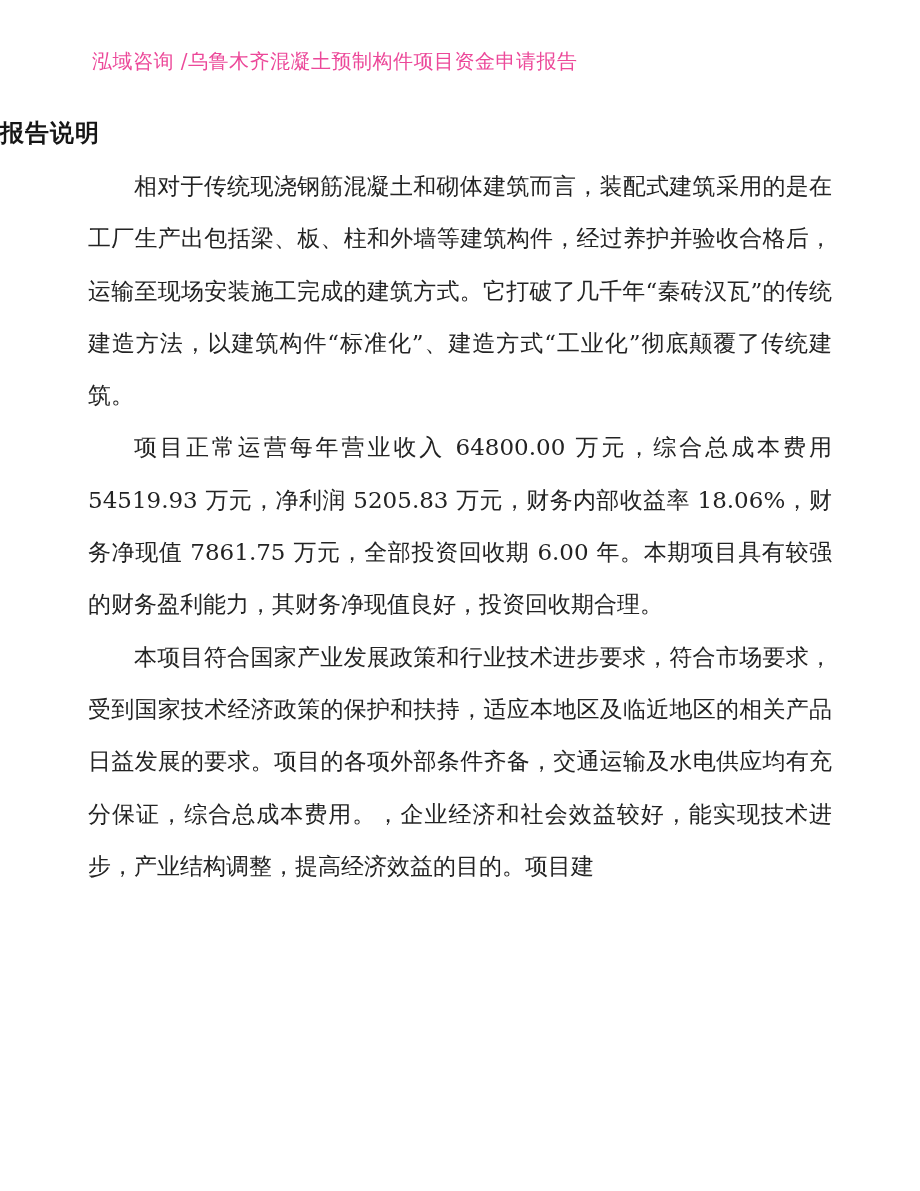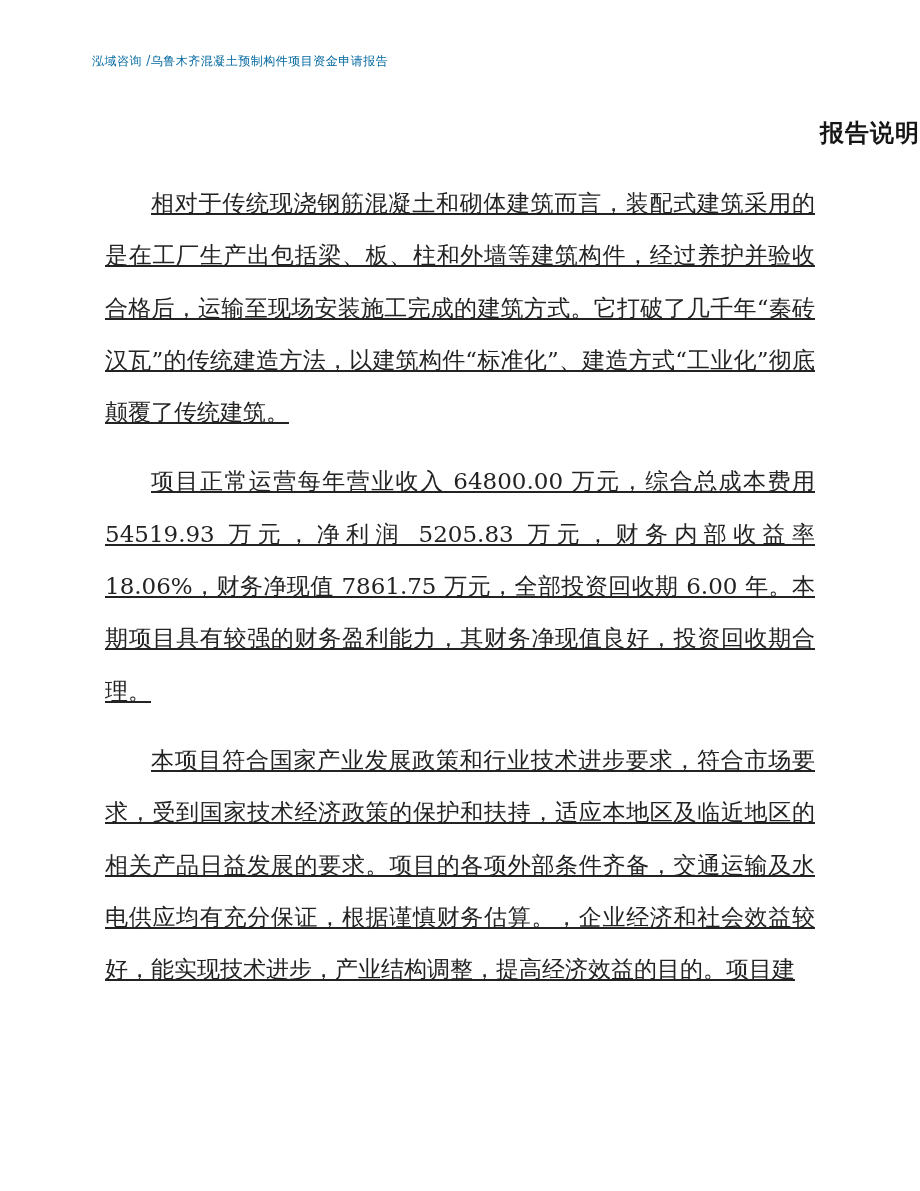--- a/index.html
+++ b/index.html
@@ -12,61 +12,60 @@
     width: 920px;
     height: 1191px;
     background: #ffffff;
     overflow: hidden;
     font-family: "DejaVu Serif", "Liberation Serif", serif;
   }
   .doc-header {
     position: absolute;
     left: 92px;
     top: 52px;
-    font-size: 12px;
+    font-size: 20px;
     line-height: 18px;
     letter-spacing: 0.5px;
-    color: #0369a1;
+    color: #ec4899;
     white-space: nowrap;
   }
   .doc-title {
     position: absolute;
     top: 117px;
     left: 0;
     width: 100%;
     margin: 0;
-    text-align: right;
+    text-align: left;
     font-size: 24px;
     font-weight: bold;
     letter-spacing: 1px;
     color: #161616;
   }
   .doc-body {
     position: absolute;
     left: 88px;
     top: 160px;
     width: 744px;
     font-size: 23px;
     line-height: 52.3px;
     color: #232323;
     text-align: justify;
   }
   .doc-body p {
-    margin: 17px;
+    margin: 0;
     padding: 0;
     text-indent: 46px;
-    text-decoration: underline;
   }
 </style>
 </head>
 <body>
 
 <div class="page">
   <div class="doc-header">泓域咨询 /乌鲁木齐混凝土预制构件项目资金申请报告</div>
 
   <h1 class="doc-title">报告说明</h1>
 
   <div class="doc-body">
     <p>相对于传统现浇钢筋混凝土和砌体建筑而言，装配式建筑采用的是在工厂生产出包括梁、板、柱和外墙等建筑构件，经过养护并验收合格后，运输至现场安装施工完成的建筑方式。它打破了几千年“秦砖汉瓦”的传统建造方法，以建筑构件“标准化”、建造方式“工业化”彻底颠覆了传统建筑。</p>
     <p>项目正常运营每年营业收入 64800.00 万元，综合总成本费用 54519.93 万元，净利润 5205.83 万元，财务内部收益率 18.06%，财务净现值 7861.75 万元，全部投资回收期 6.00 年。本期项目具有较强的财务盈利能力，其财务净现值良好，投资回收期合理。</p>
-    <p>本项目符合国家产业发展政策和行业技术进步要求，符合市场要求，受到国家技术经济政策的保护和扶持，适应本地区及临近地区的相关产品日益发展的要求。项目的各项外部条件齐备，交通运输及水电供应均有充分保证，根据谨慎财务估算。，企业经济和社会效益较好，能实现技术进步，产业结构调整，提高经济效益的目的。项目建</p>
+    <p>本项目符合国家产业发展政策和行业技术进步要求，符合市场要求，受到国家技术经济政策的保护和扶持，适应本地区及临近地区的相关产品日益发展的要求。项目的各项外部条件齐备，交通运输及水电供应均有充分保证，综合总成本费用。，企业经济和社会效益较好，能实现技术进步，产业结构调整，提高经济效益的目的。项目建</p>
   </div>
 </div>
 
 </body></html>

